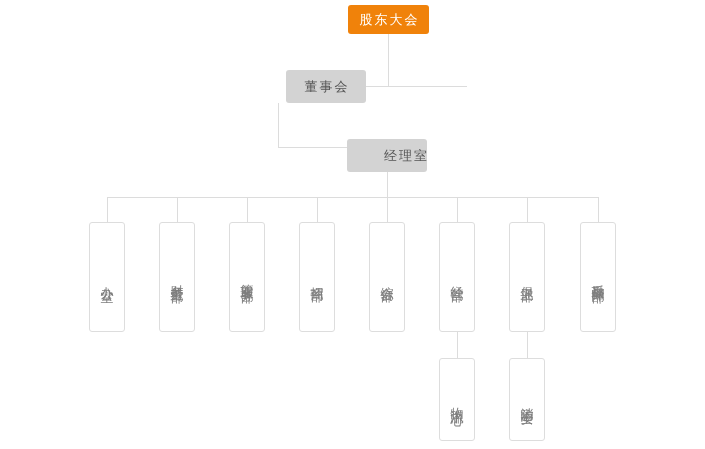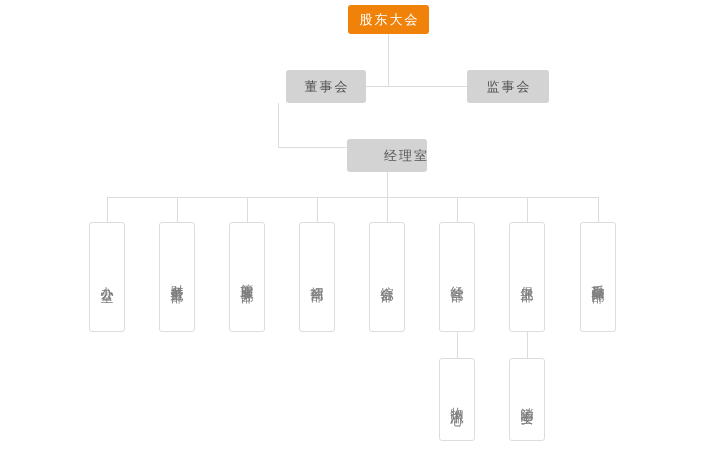--- a/index.html
+++ b/index.html
@@ -88,23 +88,20 @@
   <div class="line v" style="left:457px; top:332px; height:26px;"></div>
   <div class="line v" style="left:527px; top:332px; height:26px;"></div>
 
   <div class="node root" style="left:348px; top:5px; width:81px; height:29px;">
     <span class="label">股东大会</span>
   </div>
 
   <div class="node" style="left:238px; top:70px; width:80px; height:33px;margin-left:48px;">
     <span class="label">董事会</span>
   </div>
-  <div class="node" style="left:467px; top:70px; width:82px; height:33px;">
-    <span class="label">监事会</span>
-  </div>
 
   <div class="node" style="left:347px; top:139px; width:80px; height:33px;justify-content:flex-end;">
     <span class="label">经理室</span>
   </div>
 
   <div class="vnode" style="left:89px;">
     <span class="vtext">办公室</span>
   </div>
   <div class="vnode" style="left:159px;">
     <span class="vtext">财务劳工部</span>

